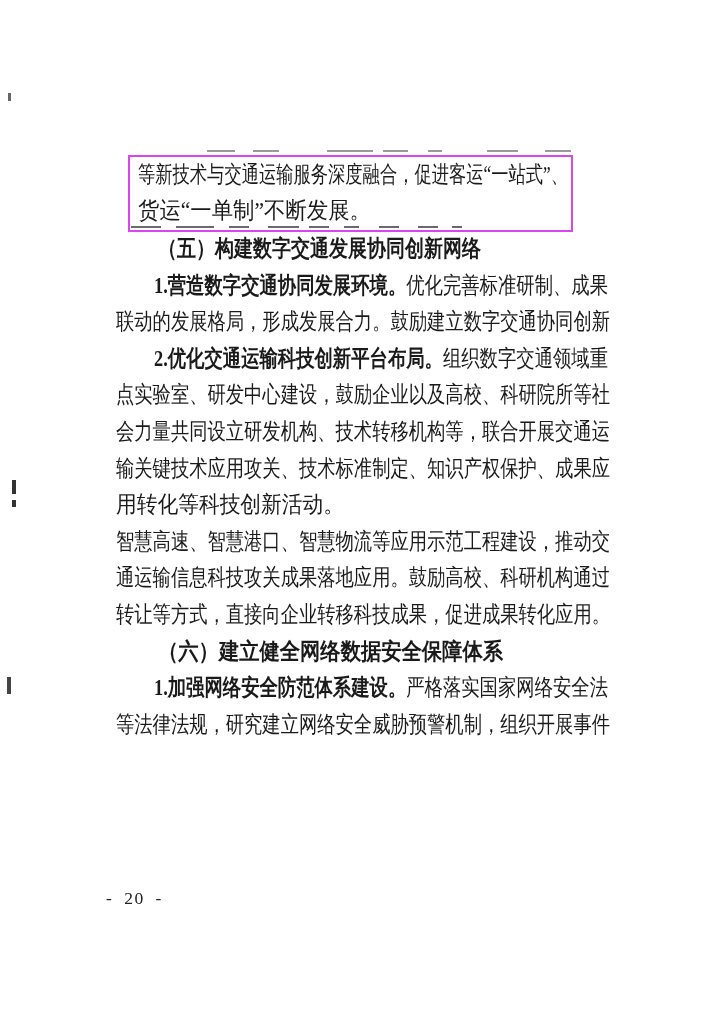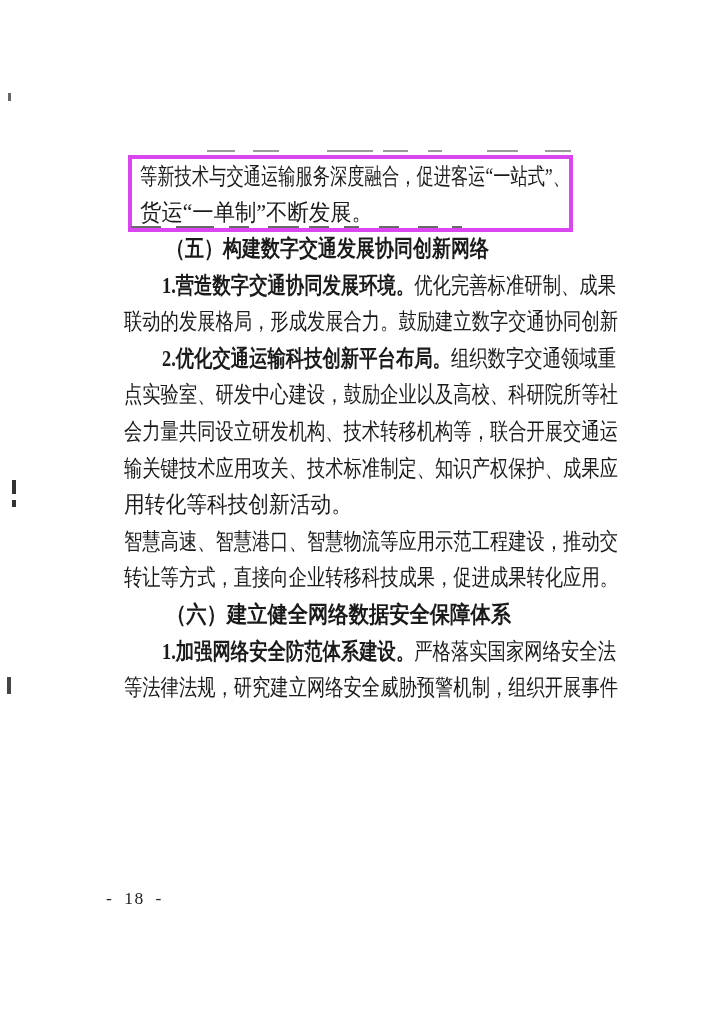--- a/index.html
+++ b/index.html
@@ -14,30 +14,30 @@
   .page {
     position: absolute; left: 0; top: 0;
     width: 718px; height: 1022px;
     background: #ffffff;
   }
   
   .boxed {
     position: absolute;
     left: 128px; top: 155px;
     width: 445px; height: 77px;
-    border: 4px solid #d946ef;
+    border: 2px solid #d946ef;
     box-sizing: border-box;
     padding: 0 0 0 8px;
     overflow: visible;
   }
   .boxed .line { height: 36px; line-height: 36px; }
   
   .body-text {
     position: absolute;
-    left: 124px; top: 231px;
+    left: 116px; top: 231px;
     width: 494px;
   }
   .line {
     height: 36.6px; line-height: 36.6px;
     font-size: 23px;
     white-space: nowrap;
   }
   .inner {
     display: inline-block;
     transform-origin: 0 55%;
@@ -69,27 +69,28 @@
   <div class="body-text" id="body-text">
       <div class="line" style="padding-left: 42px;"><span class="inner" style="transform: scaleX(0.826087);"><span class="b">（五）构建数字交通发展协同创新网络</span></span></div>
       <div class="line" style="padding-left: 38px;"><span class="inner" style="transform: scaleX(0.797541);"><span class="b">1.营造数字交通协同发展环境。</span><span>优化完善标准研制、成果</span></span></div>
       <div class="line"><span class="inner" style="transform: scaleX(0.795491);"><span>联动的发展格局，形成发展合力。鼓励建立数字交通协同创新</span></span></div>
       <div class="line" style="padding-left: 38px; text-align: center;"><span class="inner" style="transform: scaleX(0.797541);"><span class="b">2.优化交通运输科技创新平台布局。</span><span>组织数字交通领域重</span></span></div>
       <div class="line"><span class="inner" style="transform: scaleX(0.795491);"><span>点实验室、研发中心建设，鼓励企业以及高校、科研院所等社</span></span></div>
       <div class="line"><span class="inner" style="transform: scaleX(0.795491);"><span>会力量共同设立研发机构、技术转移机构等，联合开展交通运</span></span></div>
       <div class="line"><span class="inner" style="transform: scaleX(0.795491);"><span>输关键技术应用攻关、技术标准制定、知识产权保护、成果应</span></span></div>
       <div class="line"><span class="inner" style="transform: scaleX(0.901186);"><span>用转化等科技创新活动。</span></span></div>
       <div class="line"><span class="inner" style="transform: scaleX(0.795491);"><span>智慧高速、智慧港口、智慧物流等应用示范工程建设，推动交</span></span></div>
+      <div class="line"><span class="inner" style="transform: scaleX(0.795491);"><span>通运输信息科技攻关成果落地应用。鼓励高校、科研机构通过</span></span></div>
       <div class="line"><span class="inner" style="transform: scaleX(0.795491);"><span>转让等方式，直接向企业转移科技成果，促进成果转化应用。</span></span></div>
       <div class="line" style="padding-left: 42px; font-family: Liberation Serif, serif;"><span class="inner" style="transform: scaleX(0.882353);"><span class="b">（六）建立健全网络数据安全保障体系</span></span></div>
       <div class="line" style="padding-left: 38px; text-decoration: underline;"><span class="inner" style="transform: scaleX(0.797541);"><span class="b">1.加强网络安全防范体系建设。</span><span>严格落实国家网络安全法</span></span></div>
       <div class="line"><span class="inner" style="transform: scaleX(0.795491);"><span>等法律法规，研究建立网络安全威胁预警机制，组织开展事件</span></span></div>
     </div>
 
-  <div class="page-num">- 18 -</div>
+  <div class="page-num">- 20 -</div>
 
   <div id="artifacts">
       <div class="artifact" style="left: 8px; top: 93px; width: 3px; height: 8px; background: rgb(102, 102, 102);"></div>
       <div class="artifact" style="left: 12px; top: 480px; width: 4px; height: 14px; background: rgb(51, 51, 51);"></div>
       <div class="artifact" style="left: 12px; top: 500px; width: 4px; height: 7px; background: rgb(51, 51, 51);"></div>
       <div class="artifact" style="left: 7px; top: 677px; width: 4px; height: 17px; background: rgb(68, 68, 68);"></div>
       <div class="dash" style="left: 207px; top: 150px; width: 28px; background: rgb(154, 154, 154);"></div>
       <div class="dash" style="left: 253px; top: 150px; width: 26px; background: rgb(154, 154, 154);"></div>
       <div class="dash" style="left: 327px; top: 150px; width: 46px; background: rgb(154, 154, 154);"></div>
       <div class="dash" style="left: 383px; top: 150px; width: 25px; background: rgb(154, 154, 154);"></div>

